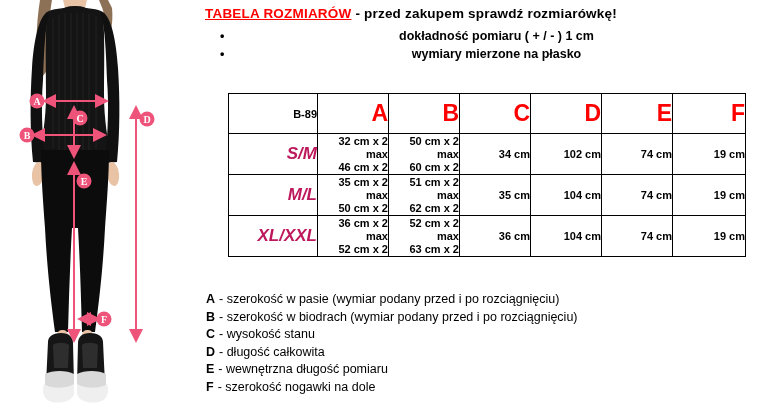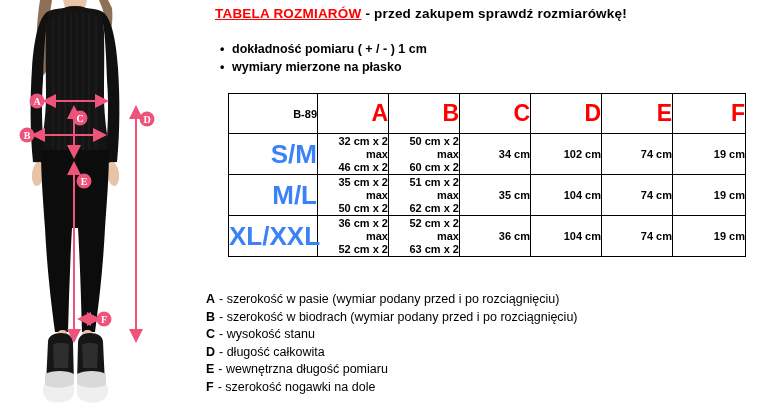--- a/index.html
+++ b/index.html
@@ -8,36 +8,36 @@
     font-family:"Liberation Sans", sans-serif; overflow:hidden; color:#000;
   }
 
   
   .figure-wrap { position:absolute; left:0; top:0; width:200px; height:411px; }
   .figure-wrap svg { display:block; }
 
   
   .title-block { position:absolute; left:205px; top:6px; width:556px; }
   .page-title { font-size:13.5px; font-weight:bold; letter-spacing:.2px; }
-  .title-main { color:#ff0000; text-decoration:underline;margin-left:10px; }
-  .notes { margin:19px 0 0 27px; padding:0; list-style:none; }
+  .title-main { color:#ff0000; text-decoration:underline; }
+  .notes { margin:6px 0 0 27px; padding:0; list-style:none;text-align:center; }
   .notes li { font-size:12.5px; font-weight:bold; line-height:18px; position:relative; }
   .notes li::before { content:"•"; position:absolute; left:-12px; }
 
   
   table.size-table {
     position:absolute; left:228px; top:93px; width:517px;
     border-collapse:collapse; table-layout:fixed; text-align:right;
   }
   .size-table th, .size-table td { border:1px solid #000; padding:0; vertical-align:middle; }
   .size-table thead tr { height:40px; }
   .size-table tbody tr { height:41px; }
   .model-code { font-size:11px; font-weight:bold; color:#000; }
   .col-letter { color:#ff0000; font-size:23px; font-weight:bold; font-family:"Liberation Sans", sans-serif; }
-  .size-label { color:#3b82f6; font-size:26px; font-weight:bold; }
+  .size-label { color:#be185d; font-size:17px; font-weight:bold;font-style:italic; }
   .val { font-size:11px; font-weight:bold; line-height:13px; white-space:pre-line; }
 
   
   .legend { position:absolute; left:206px; top:291px; font-size:12.5px; line-height:17.6px; }
   .legend-letter { font-weight:bold; }
   .legend-text { margin-left:4px; }
 
   
   .marker-letter {
     font-family:"Liberation Serif", serif; font-size:10px; font-weight:bold;

